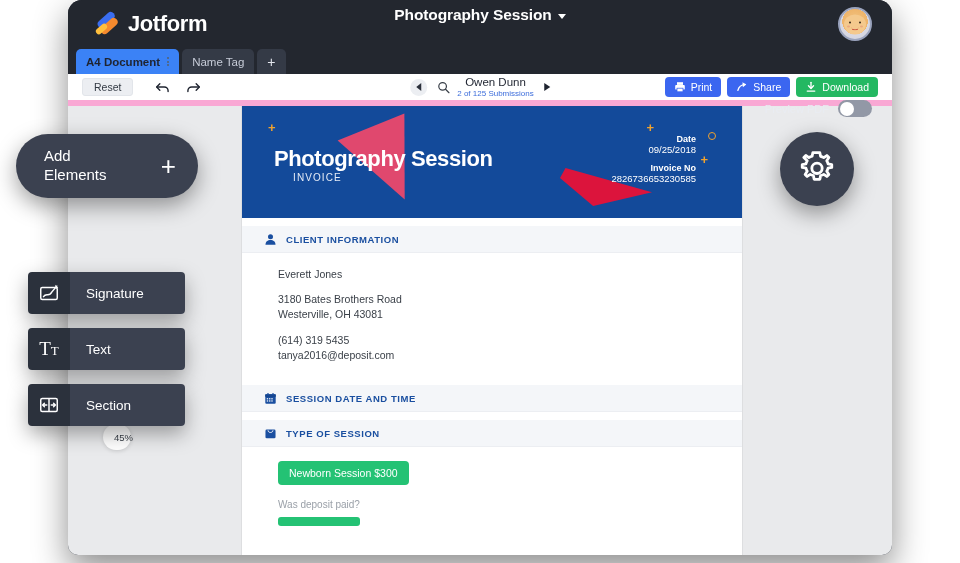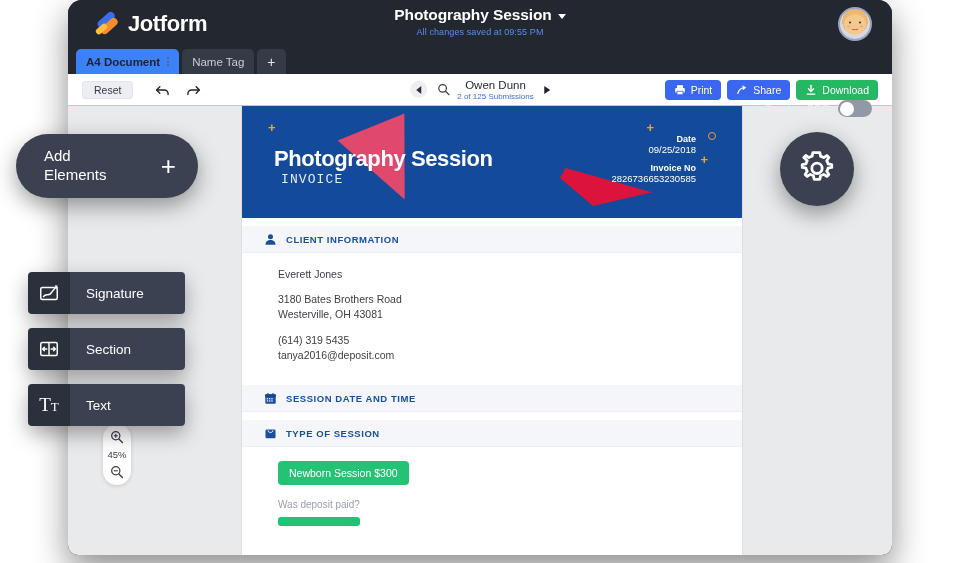--- a/index.html
+++ b/index.html
@@ -74,21 +74,21 @@
     color:#c7ccd8; background:#343a46; cursor:pointer; white-space:nowrap;
   }
   .tab.active { background:#3b82f6; color:#1f2430; font-weight:600; }
   .tab .kebab { display:flex; flex-direction:column; gap:1.6px; }
   .tab .kebab span{ width:2px;height:2px;border-radius:50%;background:#55606f; display:block;}
   .tab.add { padding:0 10px; font-size:14px; color:#e4e7ee; }
 
   
   .toolbar {
     height: 32px; background:#ffffff; display:flex; align-items:center;
-    border-bottom:1px solid #f9a8d4; position:relative; padding: 0 14px;
+    border-bottom:6px solid #f9a8d4; position:relative; padding: 0 14px;
   }
   .reset-btn {
     height:18px; padding:0 11px; border-radius:3px; background:#eceef2; border:1px solid #e2e5ea;
     font-size:10.5px; color:#333a44; display:flex; align-items:center; cursor:pointer;
   }
   .undo-redo { display:flex; gap:14px; margin-left:22px; }
   .icon-arrow { width:16px; height:14px; cursor:pointer; }
 
   .nav-center {
     position:absolute; left:50%; transform:translateX(-50%);
@@ -113,40 +113,40 @@
   .btn.print{ background:#3b66f0; } .btn.share{ background:#3b66f0; } .btn.download{ background:#24b862; }
 
   
   .canvas {
     position:relative; height: calc(555px - 48px - 26px - 32px);
     background:#e9eaec; overflow:hidden;
   }
   .zoom-ctl {
     position:absolute; left:35px; top:318px; width:28px; background:#fff;
     border-radius:14px; box-shadow:0 1px 4px rgba(0,0,0,.14);
-    display:flex; flex-direction:column; align-items:center; padding:6px 0; gap:5px; z-index:5;
+    display:flex; align-items:center; padding:6px 0; gap:11px; z-index:5;
   }
   .zoom-ctl .zlabel{ font-size:9.5px; color:#3a4049; }
   .mag { width:14px; height:14px; cursor:pointer; }
 
   
   .page {
     position:absolute; left:174px; top:0; width:500px; height:100%;
     background:#ffffff; box-shadow:0 0 0 1px rgba(0,0,0,.05);
     overflow:hidden;
   }
   .banner {
     position:relative; height:112px; background:#134a9a; overflow:hidden;
     padding: 0 22px;
   }
   .banner .headline {
     position:absolute; left:32px; top:40px; color:#fff;
     font-size:22px; font-weight:700; letter-spacing:-.4px; z-index:3;
   }
-  .banner .sub { position:absolute; left:39px; top:66px; color:#e5ecf7; font-size:13px; letter-spacing:1.1px; z-index:3;font-family:Liberation Mono, monospace;}
+  .banner .sub { position:absolute; left:51px; top:66px; color:#e5ecf7; font-size:10px; letter-spacing:1.1px; z-index:3;}
   .banner .meta { position:absolute; right:46px; top:28px; text-align:right; z-index:3; color:#ffffff;}
   .banner .meta .k{ font-size:9px; font-weight:700; }
   .banner .meta .v{ font-size:9.5px; margin-bottom:8px; }
   .tri-pink {
     position:absolute; left:108px; top:18px; width:0; height:0; z-index:2;
     border-left: 32px solid transparent; border-right: 40px solid transparent;
     border-bottom: 80px solid #e0486e; transform: rotate(158deg);
   }
   .poly-red {
     position:absolute; left:318px; top:62px; width:92px; height:38px; z-index:2;
@@ -225,21 +225,20 @@
             <i></i>
           </span>
         <span class="brand-name">Jotform</span>
       </div>
 
       <div class="title-block">
         <div class="doc-title">
           <span>Photography Session</span>
           <span class="caret-down"></span>
         </div>
-        <div class="saved-note">All changes saved at 09:55 PM</div>
       </div>
 
       <div class="avatar">
         <div class="face">
           <span class="eye l"></span>
           <span class="eye r"></span>
           <span class="cheek l"></span>
           <span class="cheek r"></span>
           <span class="mouth"></span>
         </div>
@@ -434,34 +433,34 @@
         <svg width="22" height="22" viewBox="0 0 24 24">
           <rect x="3" y="6" width="18" height="13" rx="1.6" fill="none" stroke="#fff" stroke-width="1.6"></rect>
           <path d="M6 16 C9 11 12 17 15 11 L20.5 4.5" fill="none" stroke="#fff" stroke-width="1.6" stroke-linecap="round"></path>
           <path d="M18.5 3 L22 6.2 L19.6 7.4 Z" fill="#fff"></path>
         </svg>
       </div>
       <div class="elem-lbl">Signature</div>
     </div>
     <div class="elem-row">
       <div class="elem-ico">
+        <span style="font-family:'Liberation Serif',serif;font-size:19px;color:#fff;">T<span style="font-size:13px;">T</span></span>
+      </div>
+      <div class="elem-lbl">Text</div>
+    </div>
+    <div class="elem-row">
+      <div class="elem-ico">
         <svg width="22" height="22" viewBox="0 0 24 24">
           <rect x="3" y="5" width="18" height="14" rx="1.6" fill="none" stroke="#fff" stroke-width="1.6"></rect>
           <line x1="12" y1="5" x2="12" y2="19" stroke="#fff" stroke-width="1.6"></line>
           <path d="M9.6 12 H5.4 M7 10 L5 12 L7 14" fill="none" stroke="#fff" stroke-width="1.5" stroke-linecap="round" stroke-linejoin="round"></path>
           <path d="M14.4 12 H18.6 M17 10 L19 12 L17 14" fill="none" stroke="#fff" stroke-width="1.5" stroke-linecap="round" stroke-linejoin="round"></path>
         </svg>
       </div>
       <div class="elem-lbl">Section</div>
-    </div>
-    <div class="elem-row">
-      <div class="elem-ico">
-        <span style="font-family:'Liberation Serif',serif;font-size:19px;color:#fff;">T<span style="font-size:13px;">T</span></span>
-      </div>
-      <div class="elem-lbl">Text</div>
     </div>
   </div>
 
   <div class="fab-gear">
     <svg width="40" height="40" viewBox="0 0 24 24">
       <path fill="none" stroke="#fff" stroke-width="1.7" stroke-linejoin="round" d="M12 2.2 l1.7 0 .45 2.2 a7.8 7.8 0 0 1 1.9 .79 l1.86 -1.25 1.2 1.2 -1.25 1.86 a7.8 7.8 0 0 1 .79 1.9 l2.2 .45 0 1.7 -2.2 .45 a7.8 7.8 0 0 1 -.79 1.9 l1.25 1.86 -1.2 1.2 -1.86 -1.25 a7.8 7.8 0 0 1 -1.9 .79 l-.45 2.2 -1.7 0 -1.7 0 -.45 -2.2 a7.8 7.8 0 0 1 -1.9 -.79 l-1.86 1.25 -1.2 -1.2 1.25 -1.86 a7.8 7.8 0 0 1 -.79 -1.9 l-2.2 -.45 0 -1.7 2.2 -.45 a7.8 7.8 0 0 1 .79 -1.9 L4.09 5.09 l1.2 -1.2 1.86 1.25 a7.8 7.8 0 0 1 1.9 -.79 L9.5 2.2 Z"></path>
       <circle cx="12" cy="11.6" r="3.1" fill="none" stroke="#fff" stroke-width="1.7"></circle>
     </svg>
   </div>
 

